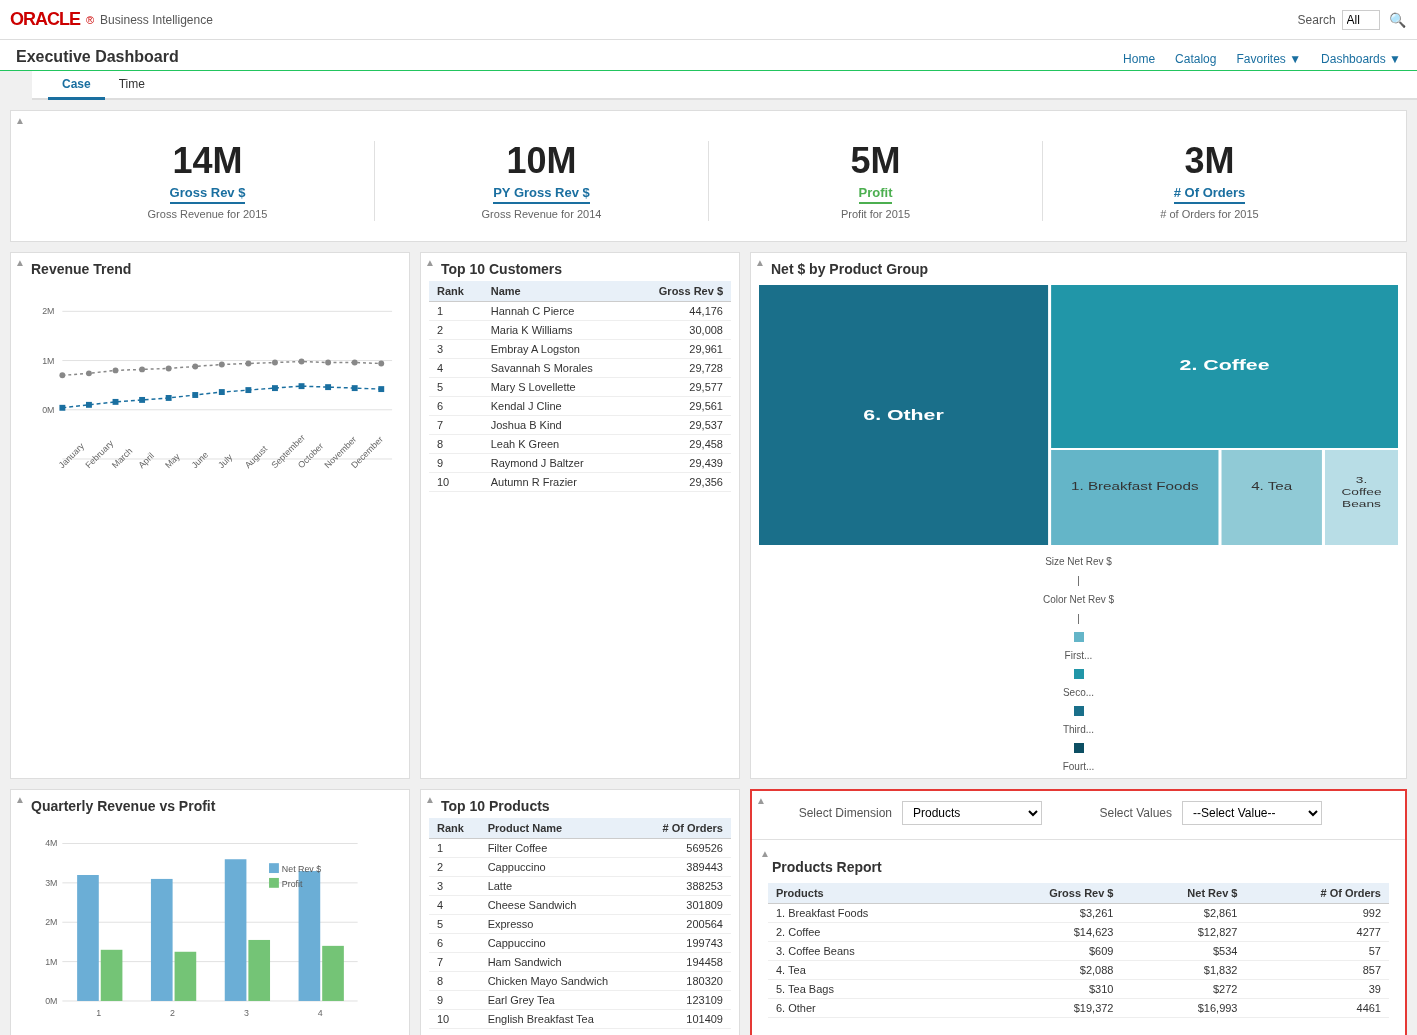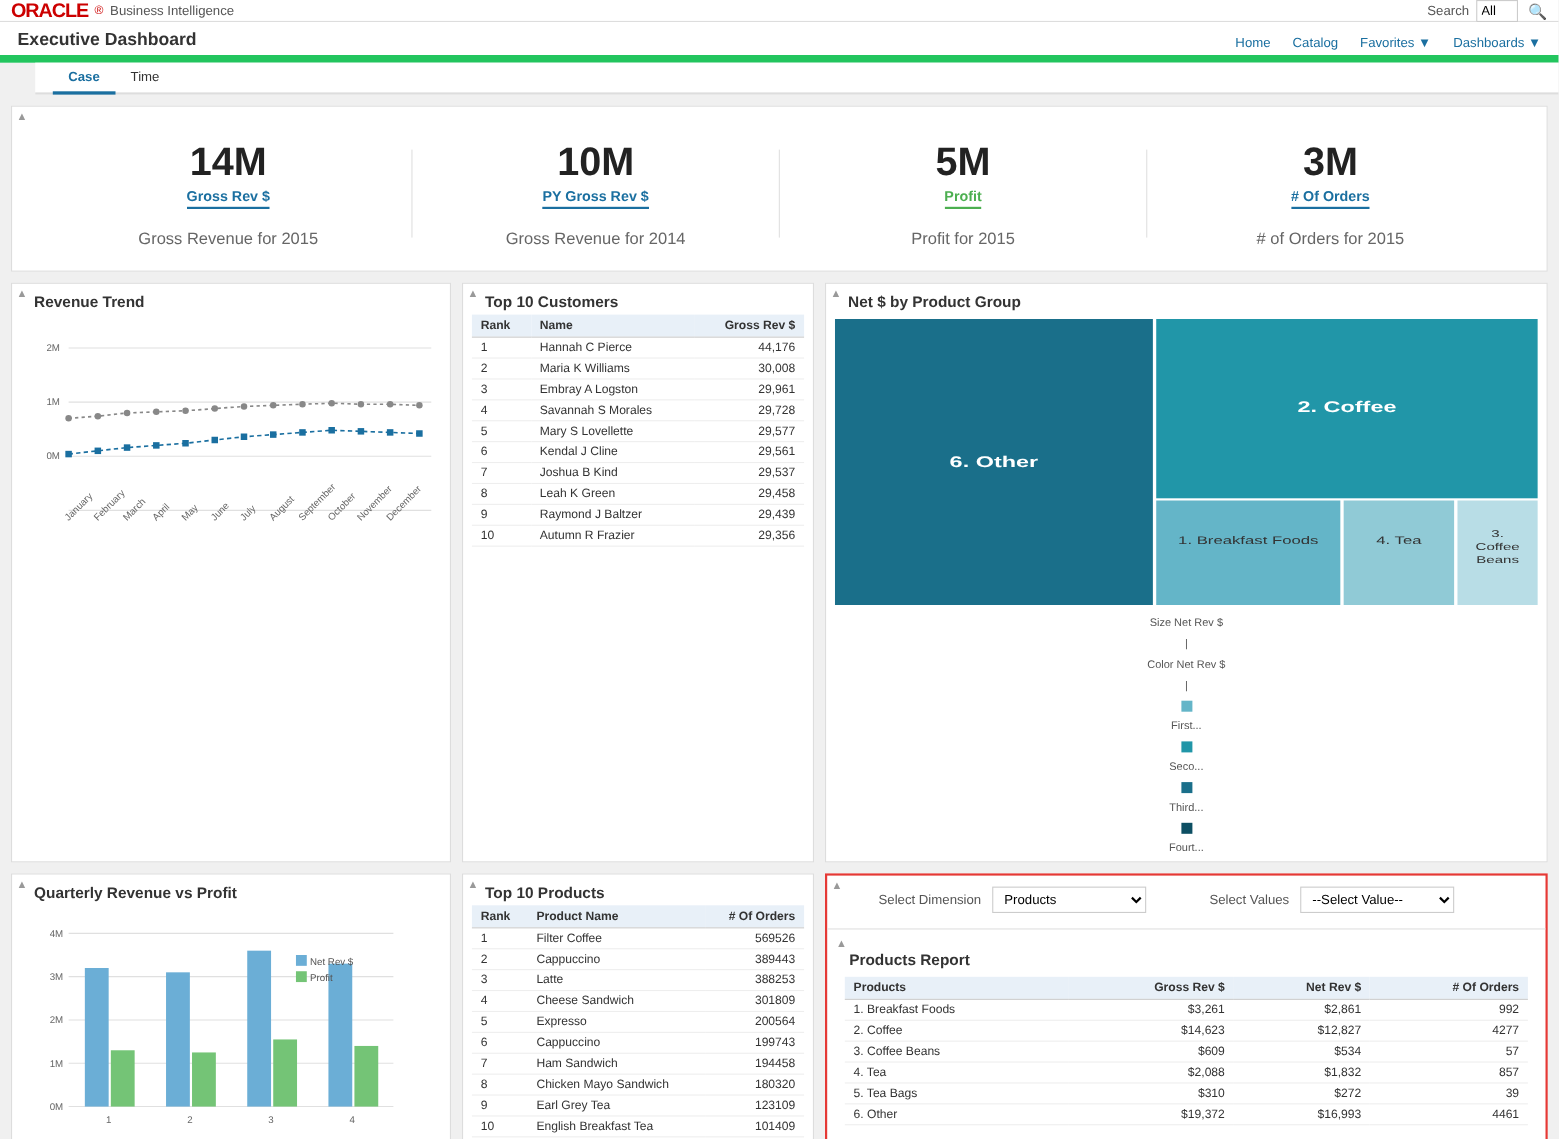--- a/index.html
+++ b/index.html
@@ -6,21 +6,21 @@
     body { font-family: Arial, sans-serif; font-size: 12px; background: #f0f0f0; color: #333; }
 
     
     .top-header {
       background: #fff;
       border-bottom: 1px solid #ddd;
       display: flex;
       align-items: center;
       justify-content: space-between;
       padding: 0 10px;
-      height: 20px;
+      height: 40px;
     }
     .oracle-logo {
       display: flex;
       align-items: center;
       gap: 6px;
     }
     .oracle-text { color: #cc0000; font-weight: bold; font-size: 18px; letter-spacing: -1px; }
     .bi-text { font-size: 12px; color: #555; }
     .header-right {
       display: flex;
@@ -45,21 +45,21 @@
       background: none;
       border: none;
       cursor: pointer;
       font-size: 14px;
       color: #555;
     }
 
     
     .nav-bar {
       background: #fff;
-      border-bottom: 7px solid #22c55e;
+      border-bottom: 1px solid #22c55e;
       display: flex;
       align-items: center;
       justify-content: space-between;
       padding: 8px 16px 0 16px;
     }
     .dashboard-title {
       font-size: 16px;
       font-weight: bold;
       color: #333;
       margin-bottom: 4px;
@@ -137,21 +137,21 @@
     .kpi-label {
       font-size: 13px;
       font-weight: bold;
       color: #1a6fa0;
       border-bottom: 2px solid #1a6fa0;
       display: inline-block;
       padding-bottom: 2px;
       margin: 4px 0;
     }
     .kpi-label.green { color: #4caf50; border-bottom-color: #4caf50; }
-    .kpi-sub { font-size: 15px; color: #666; margin-top: 15px; }
+    .kpi-sub { font-size: 11px; color: #666; }
     .kpi-divider {
       width: 1px;
       background: #e0e0e0;
       height: 80px;
       align-self: center;
     }
 
     
     .middle-row {
       display: flex;

